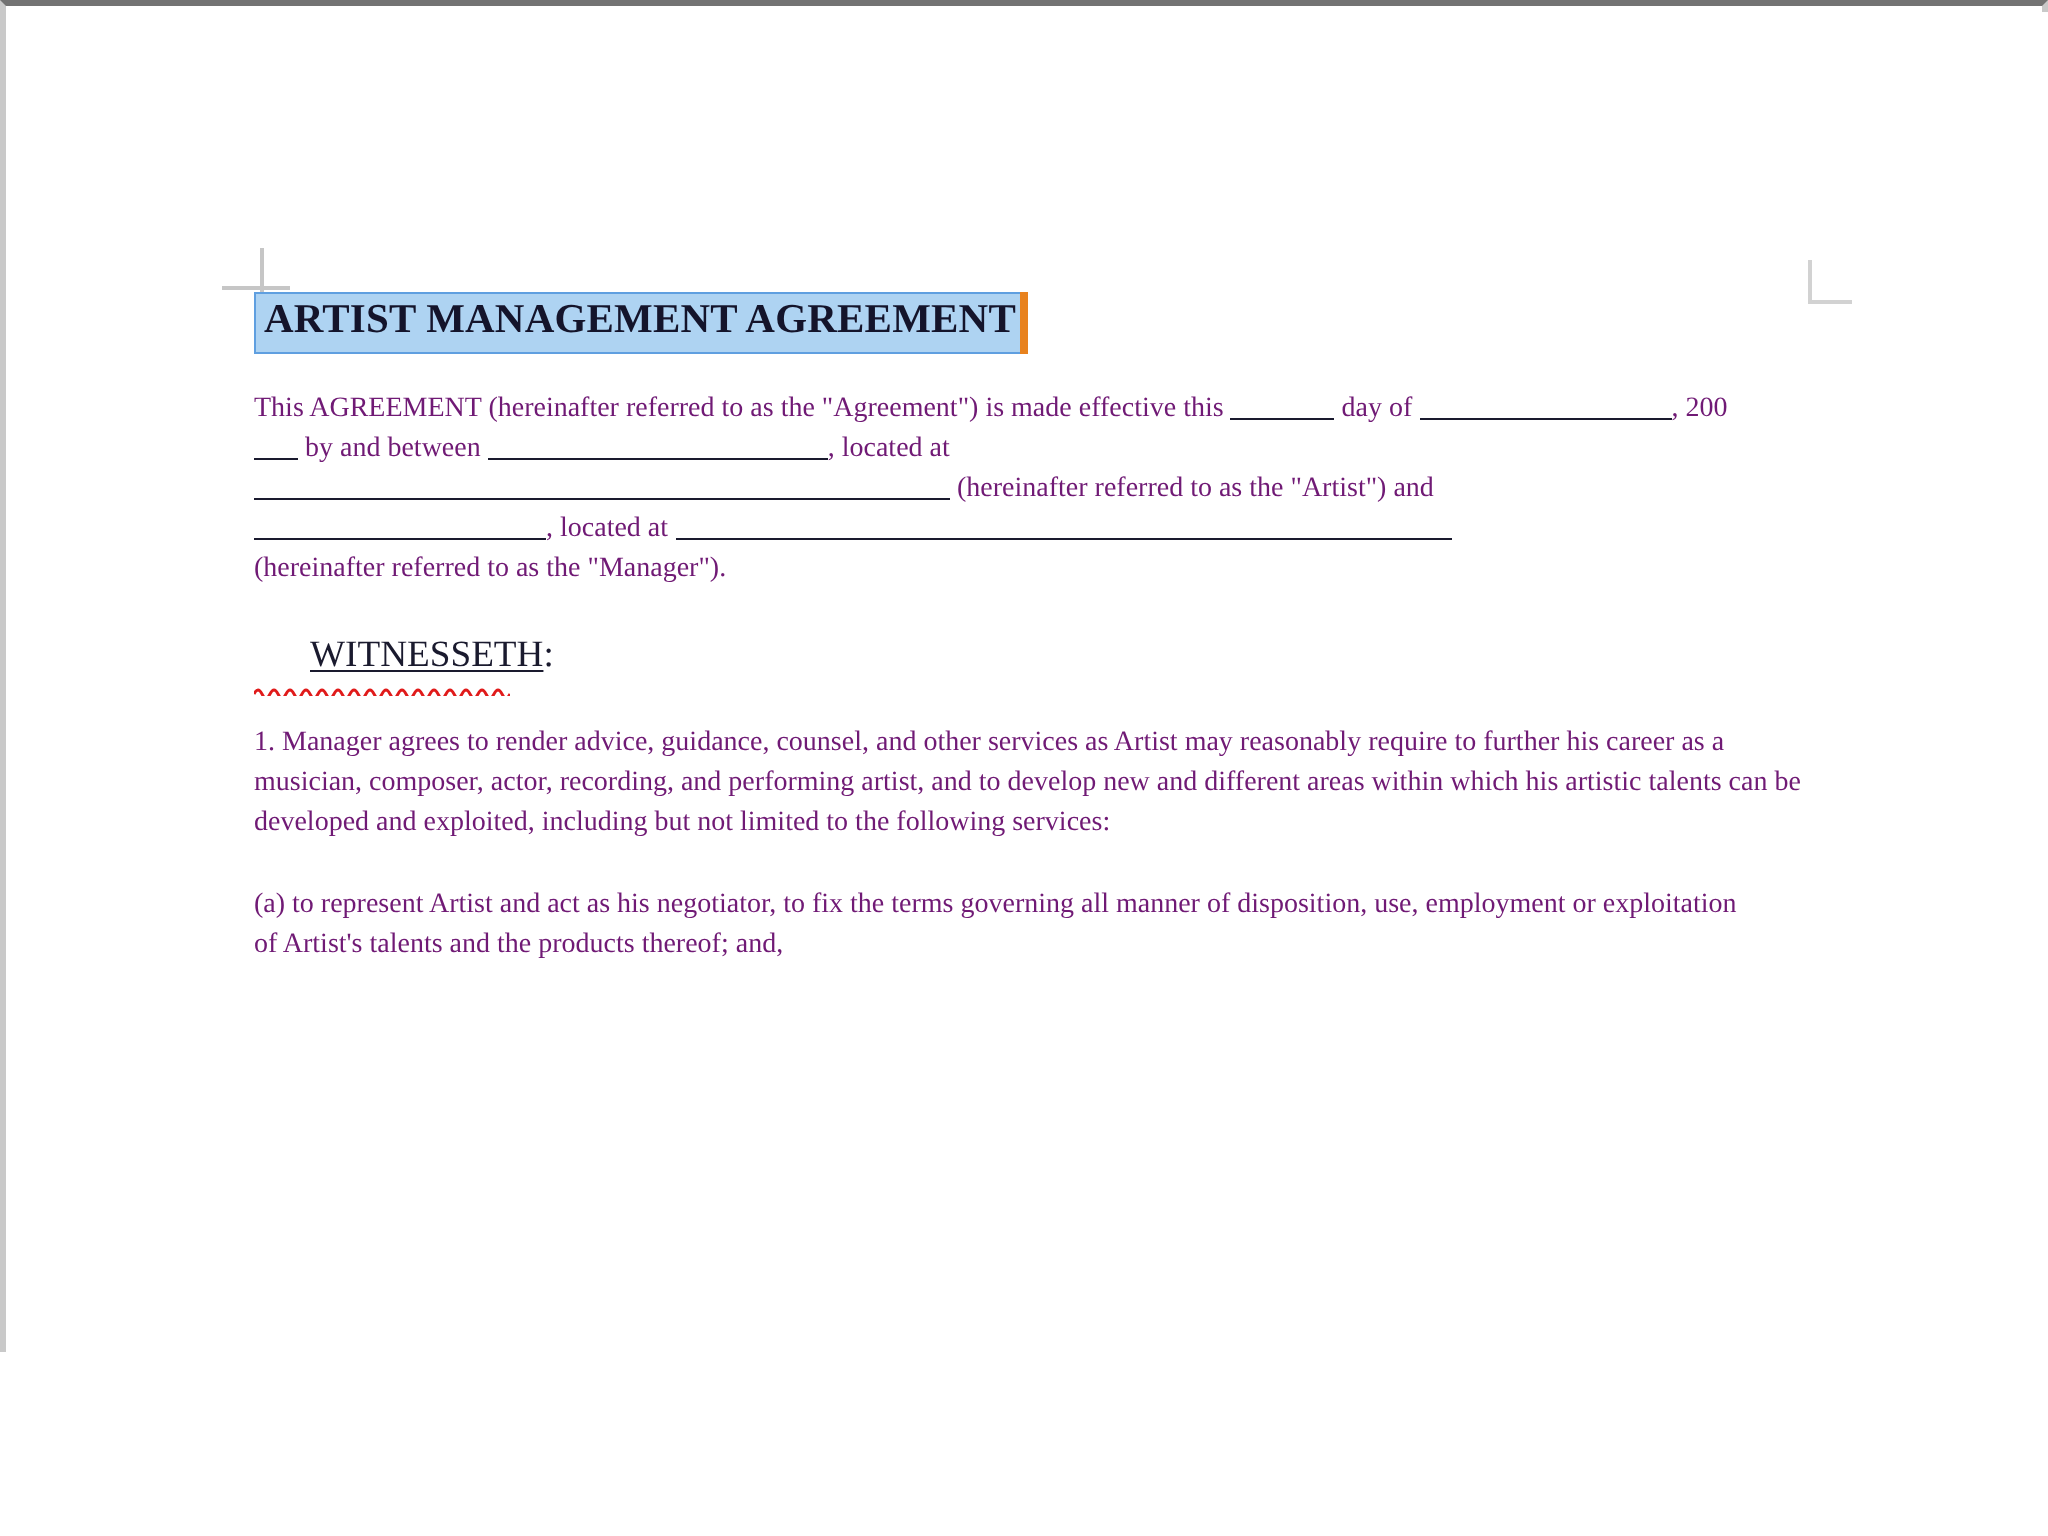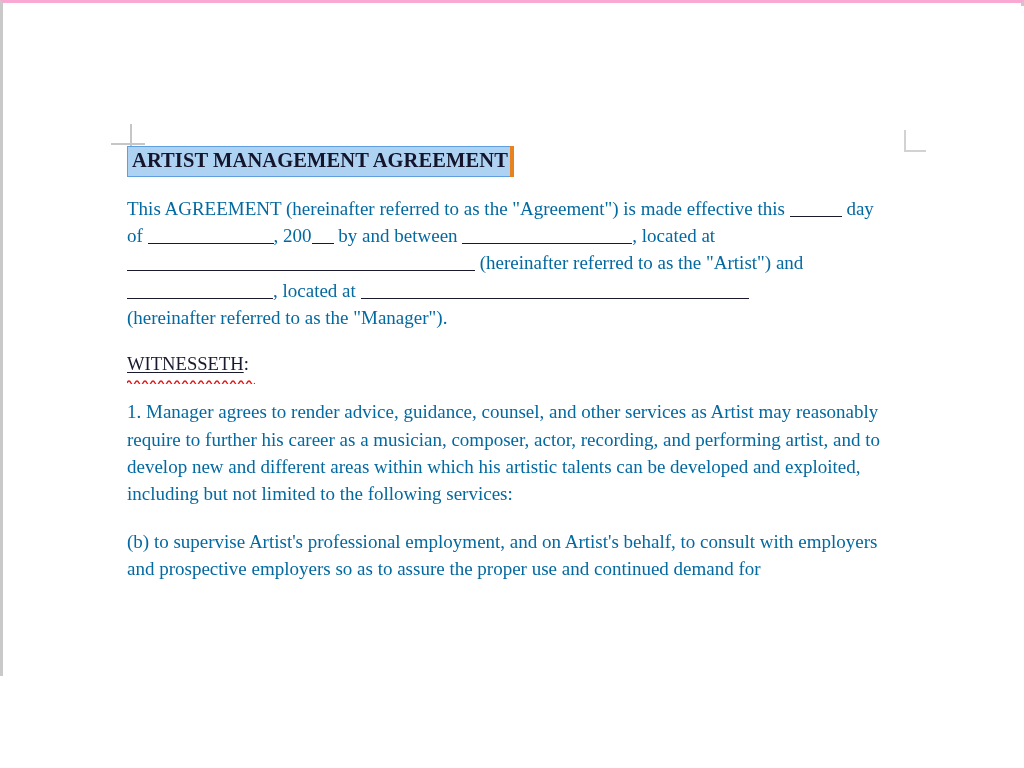--- a/index.html
+++ b/index.html
@@ -16,21 +16,21 @@
 
   
   #doc-viewport {
     position: absolute;
     left: 0;
     top: 0;
     width: 1024px;
     height: 676px;
     box-sizing: border-box;
     border-left: 3px solid #c9c9c9;
-    border-top: 3px solid #f9a8d4;
+    border-top: 3px solid #737373;
     border-right: 3px solid #c9c9c9;
     background: #ffffff;
   }
 
   
   #page-sheet {
     position: absolute;
     left: 3px;
     top: 3px;
     width: 1018px;
@@ -115,23 +115,23 @@
     position: absolute;
     right: -3px;
     top: -1px;
     bottom: -1px;
     width: 4px;
     background: #e8821e;
   }
 
   p.para {
     margin: 0 0 20px 0;
-    font-size: 19px;
+    font-size: 14px;
     line-height: 1.44;
-    color: #0369a1;
+    color: #701a75;
   }
 
   .u-line {
     text-decoration: none;
     border-bottom: 1.6px solid #1a1a2e;
     display: inline-block;
     vertical-align: -2px;
   }
   .b5  { width: 52px;  }
   .b14 { width: 126px; }
@@ -153,20 +153,21 @@
     font-size: 18.6px;
     line-height: 1.44;
     position: relative;
     display: inline-block;
     color: #1a1a2e;
   }
   .witnesseth .ul-word {
     text-decoration: underline;
     text-decoration-thickness: 1.3px;
     text-underline-offset: 2px;
+    margin-left: 28px;
   }
   .spell-squiggle {
     position: absolute;
     left: 0;
     bottom: -6px;
     width: 128px;
     height: 5px;
     overflow: hidden;
   }
   .spell-squiggle svg { display: block; }
@@ -201,18 +202,18 @@
             <svg width="128" height="5" viewBox="0 0 128 5" xmlns="http://www.w3.org/2000/svg">
               <path d="M0 4 Q2 0 4 4 T8 4 T12 4 T16 4 T20 4 T24 4 T28 4 T32 4 T36 4 T40 4 T44 4 T48 4 T52 4 T56 4 T60 4 T64 4 T68 4 T72 4 T76 4 T80 4 T84 4 T88 4 T92 4 T96 4 T100 4 T104 4 T108 4 T112 4 T116 4 T120 4 T124 4 T128 4" fill="none" stroke="#e01b1b" stroke-width="1.4"></path>
             </svg>
           </span>
         </span>
       </div>
 
 
       <p class="para wide">1. Manager agrees to render advice, guidance, counsel, and other services as Artist may reasonably require to further his career as a musician, composer, actor, recording, and performing artist, and to develop new and different areas within which his artistic talents can be developed and exploited, including but not limited to the following services:</p>
 
-
-      <p class="para wide">(b) to supervise Artist's professional employment, and on Artist's behalf, to consult with employers and prospective employers so as to assure the proper use and continued demand for</p>
+      <p class="para narrow">(a) to represent Artist and act as his negotiator, to fix the terms governing all manner of disposition, use, employment or exploitation of Artist's talents and the products thereof; and,</p>
+
 
     </div>
   </div>
 </div>
 
 </body></html>

